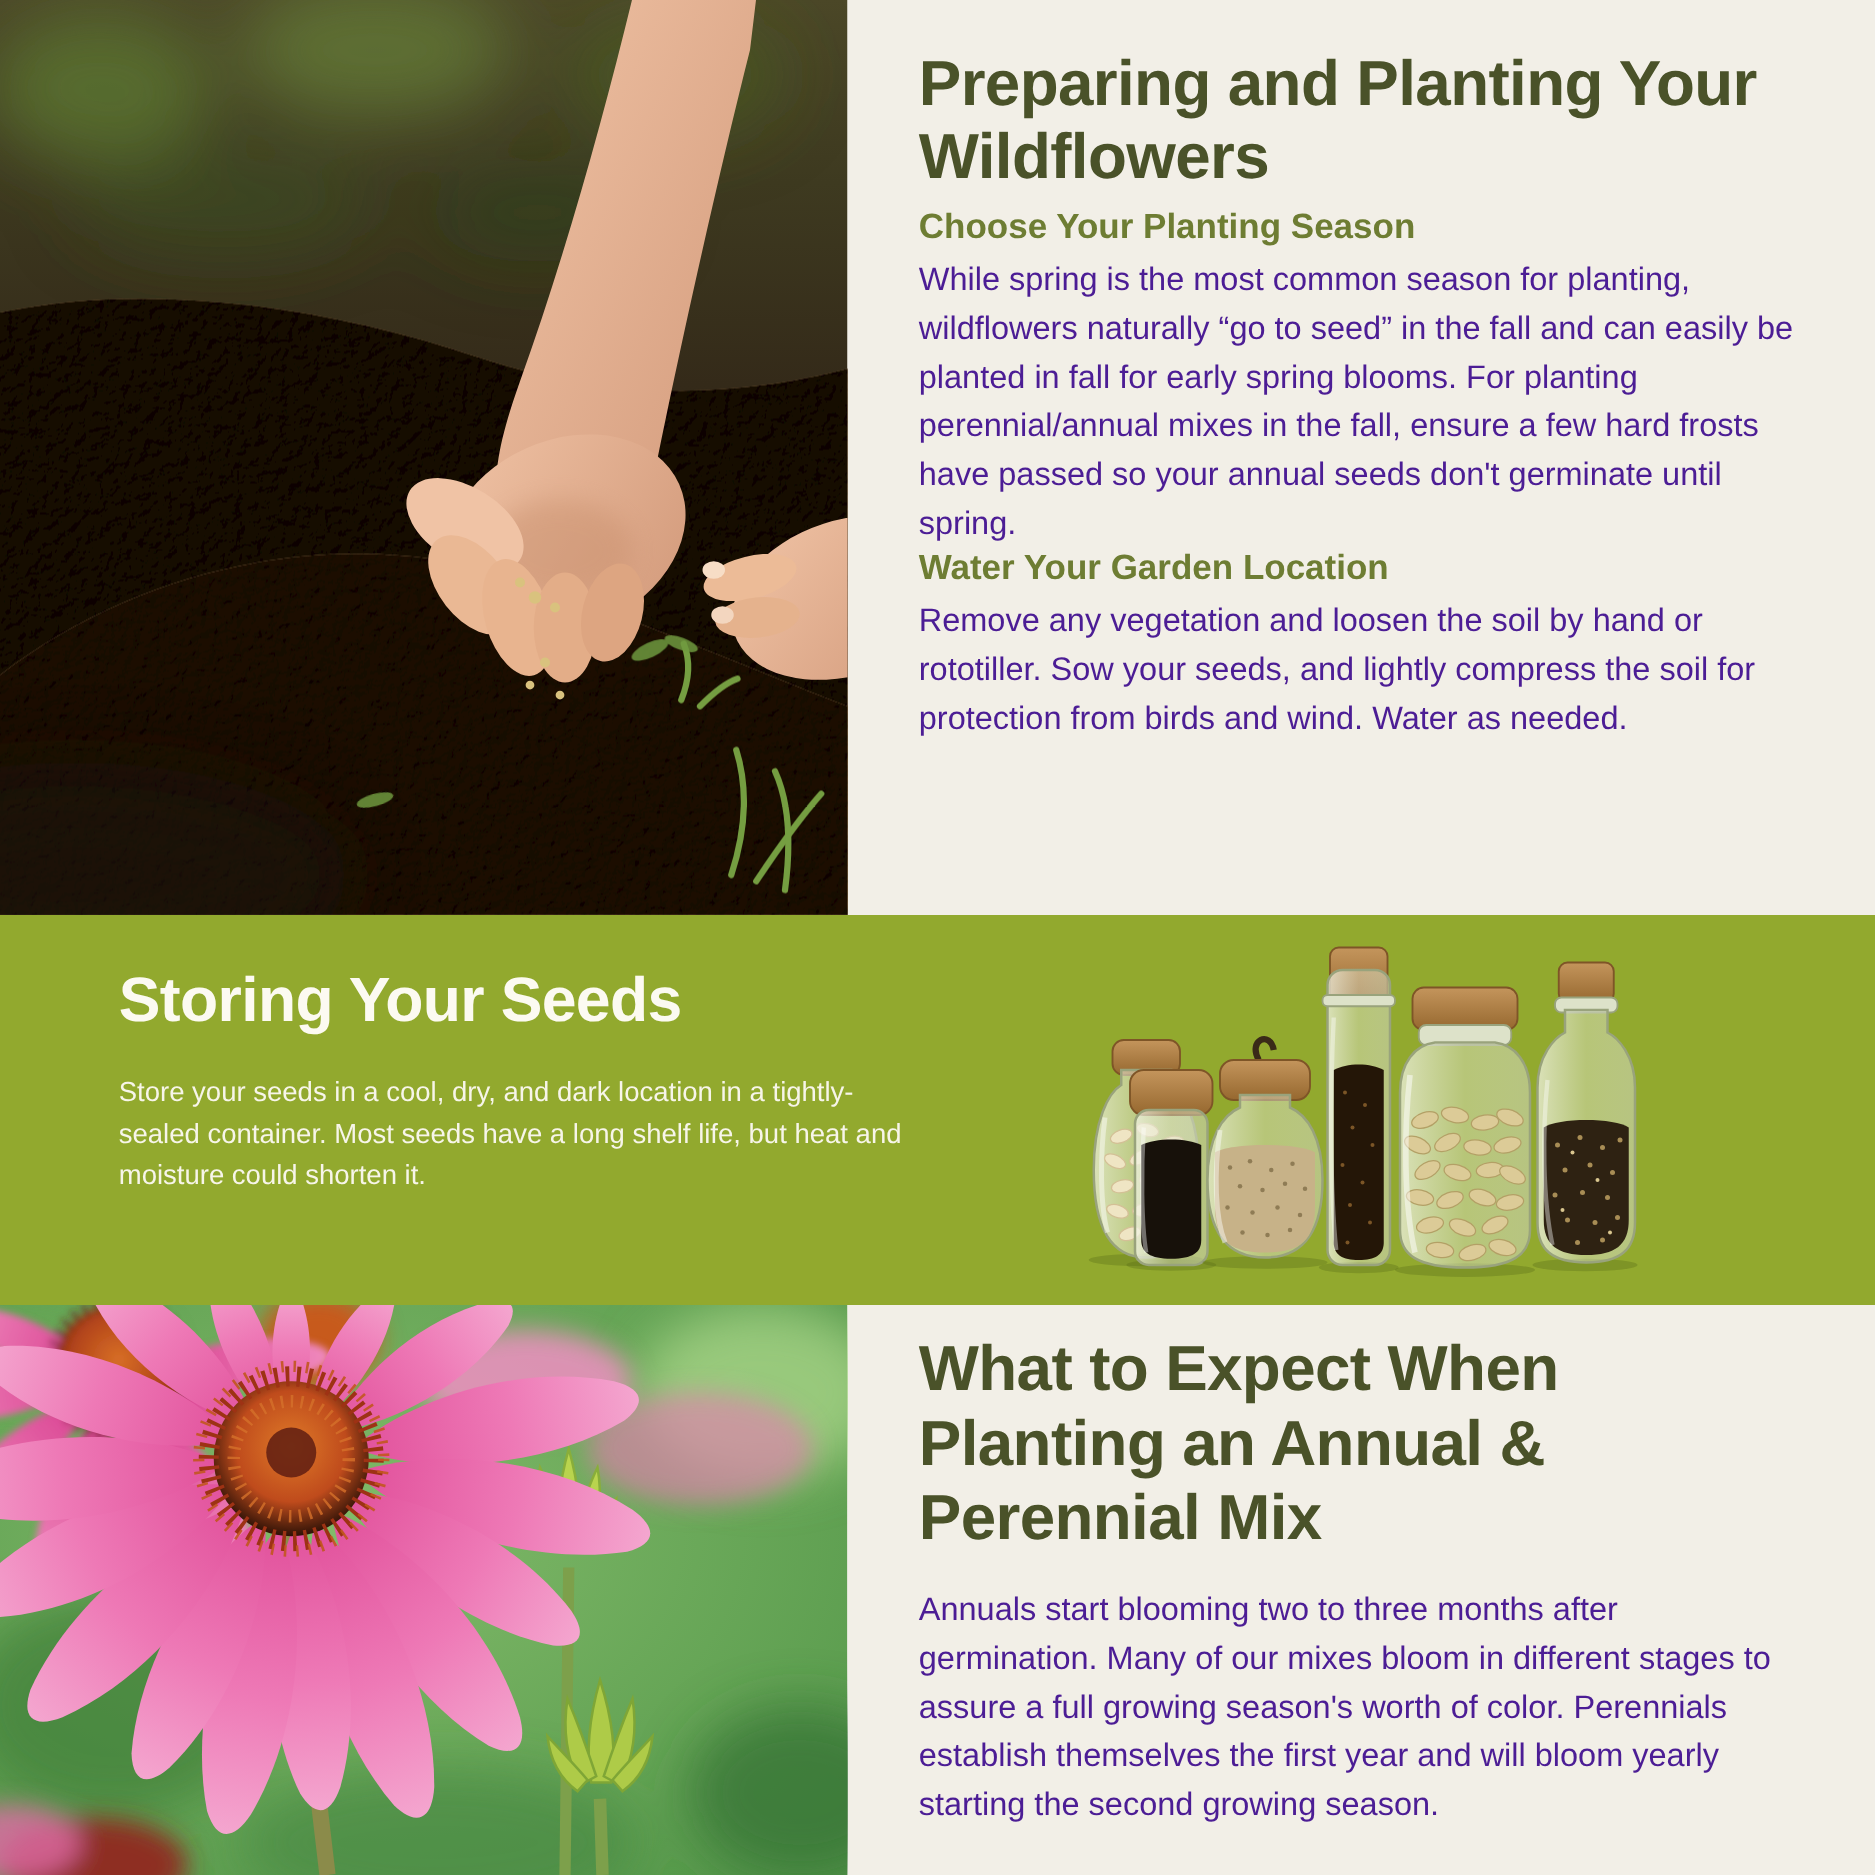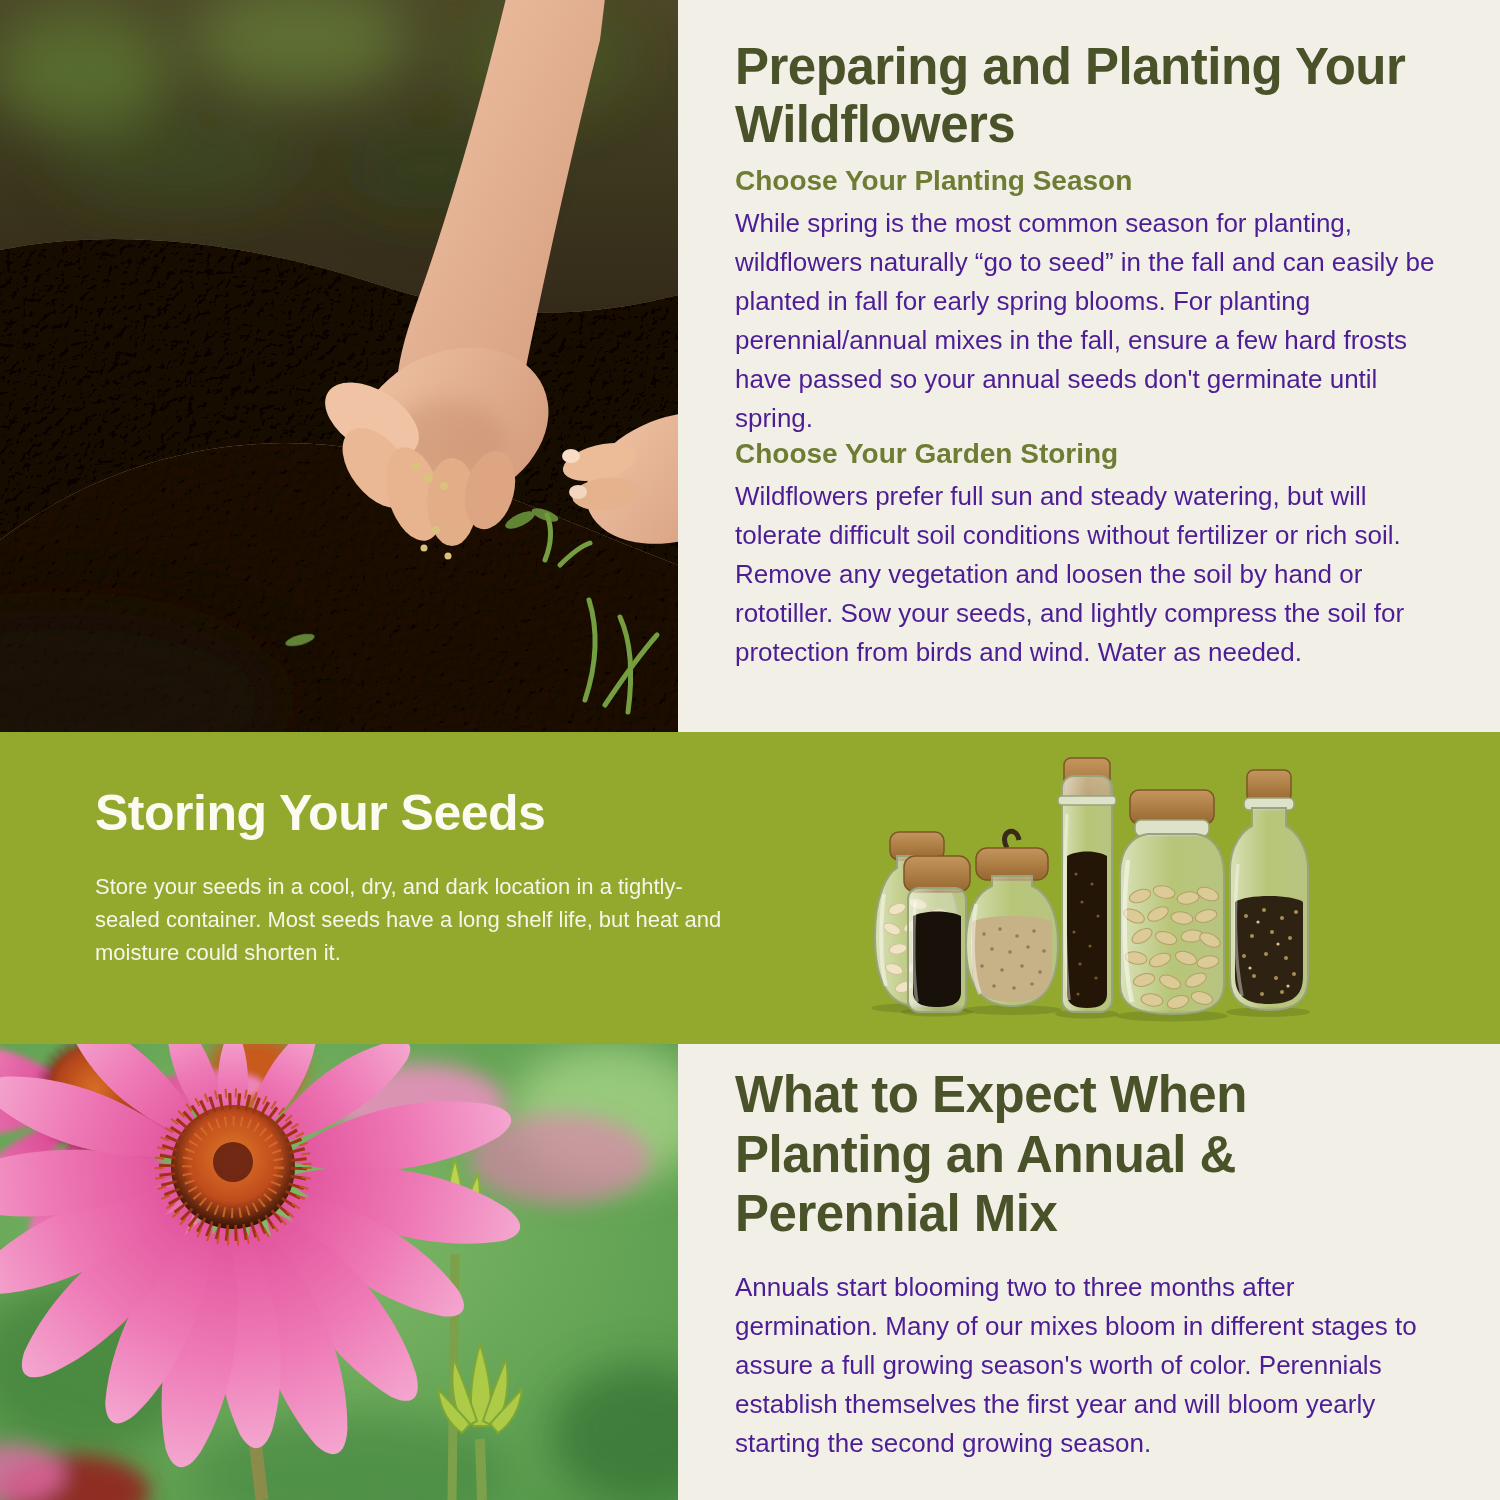--- a/index.html
+++ b/index.html
@@ -9,21 +9,21 @@
   
   .top { display:flex; height:732px; }
   .photo-top { width:678px; height:732px; flex:0 0 678px; overflow:hidden; }
   .top-col { flex:1; padding:38px 58px 0 57px; }
   .h-main { font-size:51px; line-height:1.13; font-weight:bold; color:#4a5229; letter-spacing:-0.5px; margin-bottom:12px; max-width:710px; }
   .sub-head { font-size:28px; font-weight:bold; color:#6e7d33; margin-bottom:7px; }
   .body-txt { font-size:26px; color:#4c1d95; line-height:1.5; max-width:710px; }
 
   
   .band { position:relative; height:312px; background:#92a92e; overflow:hidden; }
-  .band-text { position:absolute; left:95px; top:52px; width:660px; }
+  .band-text { position:absolute; left:95px; top:39px; width:660px; }
   .band-title { font-size:50px; font-weight:bold; color:#fcfaf1; margin-bottom:28px; letter-spacing:-0.5px; }
   .band-body { font-size:22px; color:#f7f5e9; line-height:1.5; max-width:650px; }
   .jars { position:absolute; left:852px; top:12px; width:470px; height:286px; }
 
   
   .bottom { display:flex; height:456px; }
   .photo-bottom { width:678px; height:456px; flex:0 0 678px; overflow:hidden; }
   .bottom-col { flex:1; padding:21px 58px 0 57px; }
   .h-main2 { font-size:51px; line-height:1.17; font-weight:bold; color:#4a5229; letter-spacing:-0.5px; margin-bottom:24px; max-width:680px; }
 </style>
@@ -121,22 +121,21 @@
 
     <div class="top-col">
       <h1 class="h-main">Preparing and Planting Your Wildflowers</h1>
 
       <div>
         <h3 class="sub-head">Choose Your Planting Season</h3>
         <p class="body-txt">While spring is the most common season for planting, wildflowers naturally “go to seed” in the fall and can easily be planted in fall for early spring blooms. For planting perennial/annual mixes in the fall, ensure a few hard frosts have passed so your annual seeds don't germinate until spring.</p>
       </div>
 
       <div>
-        <h3 class="sub-head">Choose Your Garden Storing</h3>
-        <p class="body-txt">Wildflowers prefer full sun and steady watering, but will tolerate difficult soil conditions without fertilizer or rich soil.</p>
+        <h3 class="sub-head">Water Your Garden Location</h3>
       </div>
 
       <div>
         <p class="body-txt">Remove any vegetation and loosen the soil by hand or rototiller. Sow your seeds, and lightly compress the soil for protection from birds and wind. Water as needed.</p>
       </div>
     </div>
   </section>
 
   <section class="band">
     <div class="band-text">

